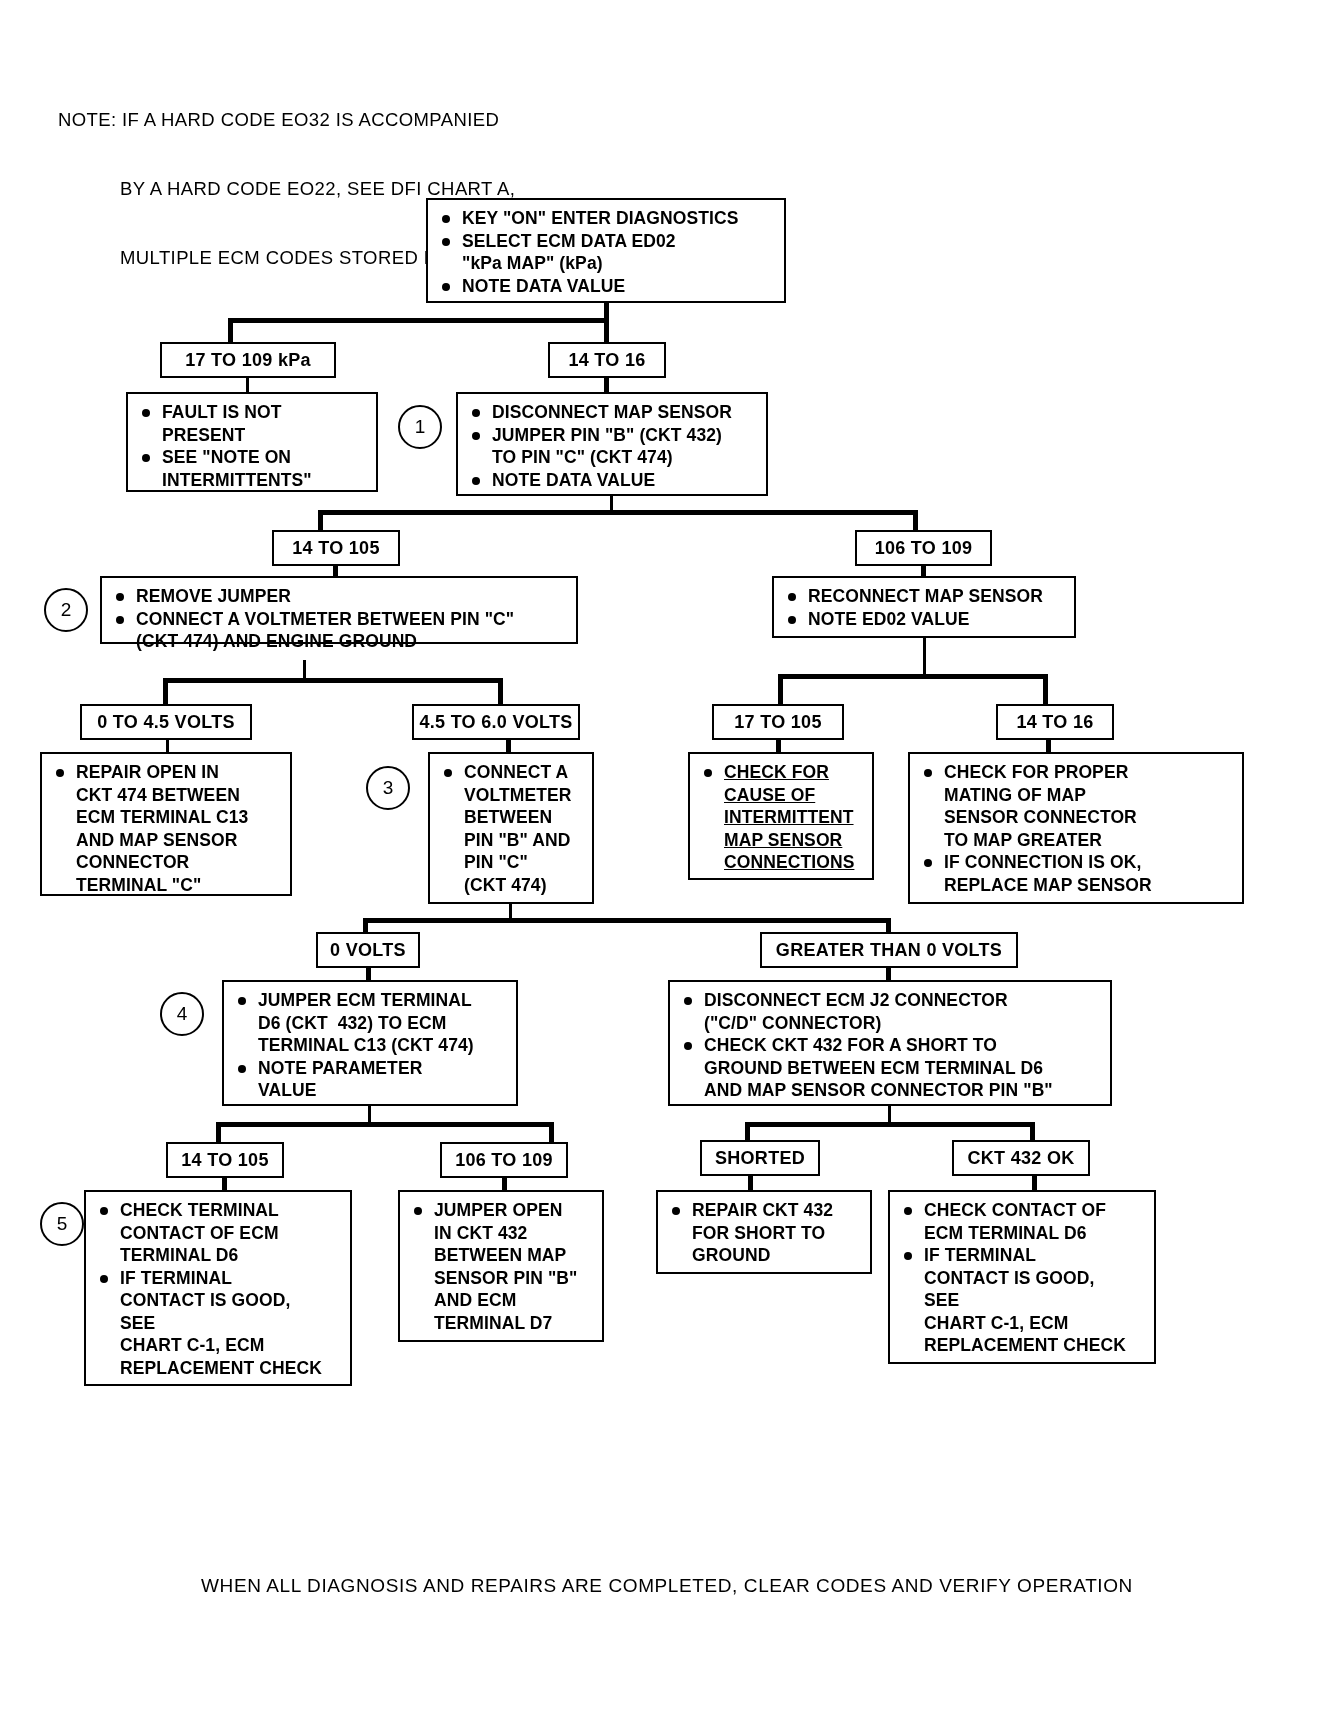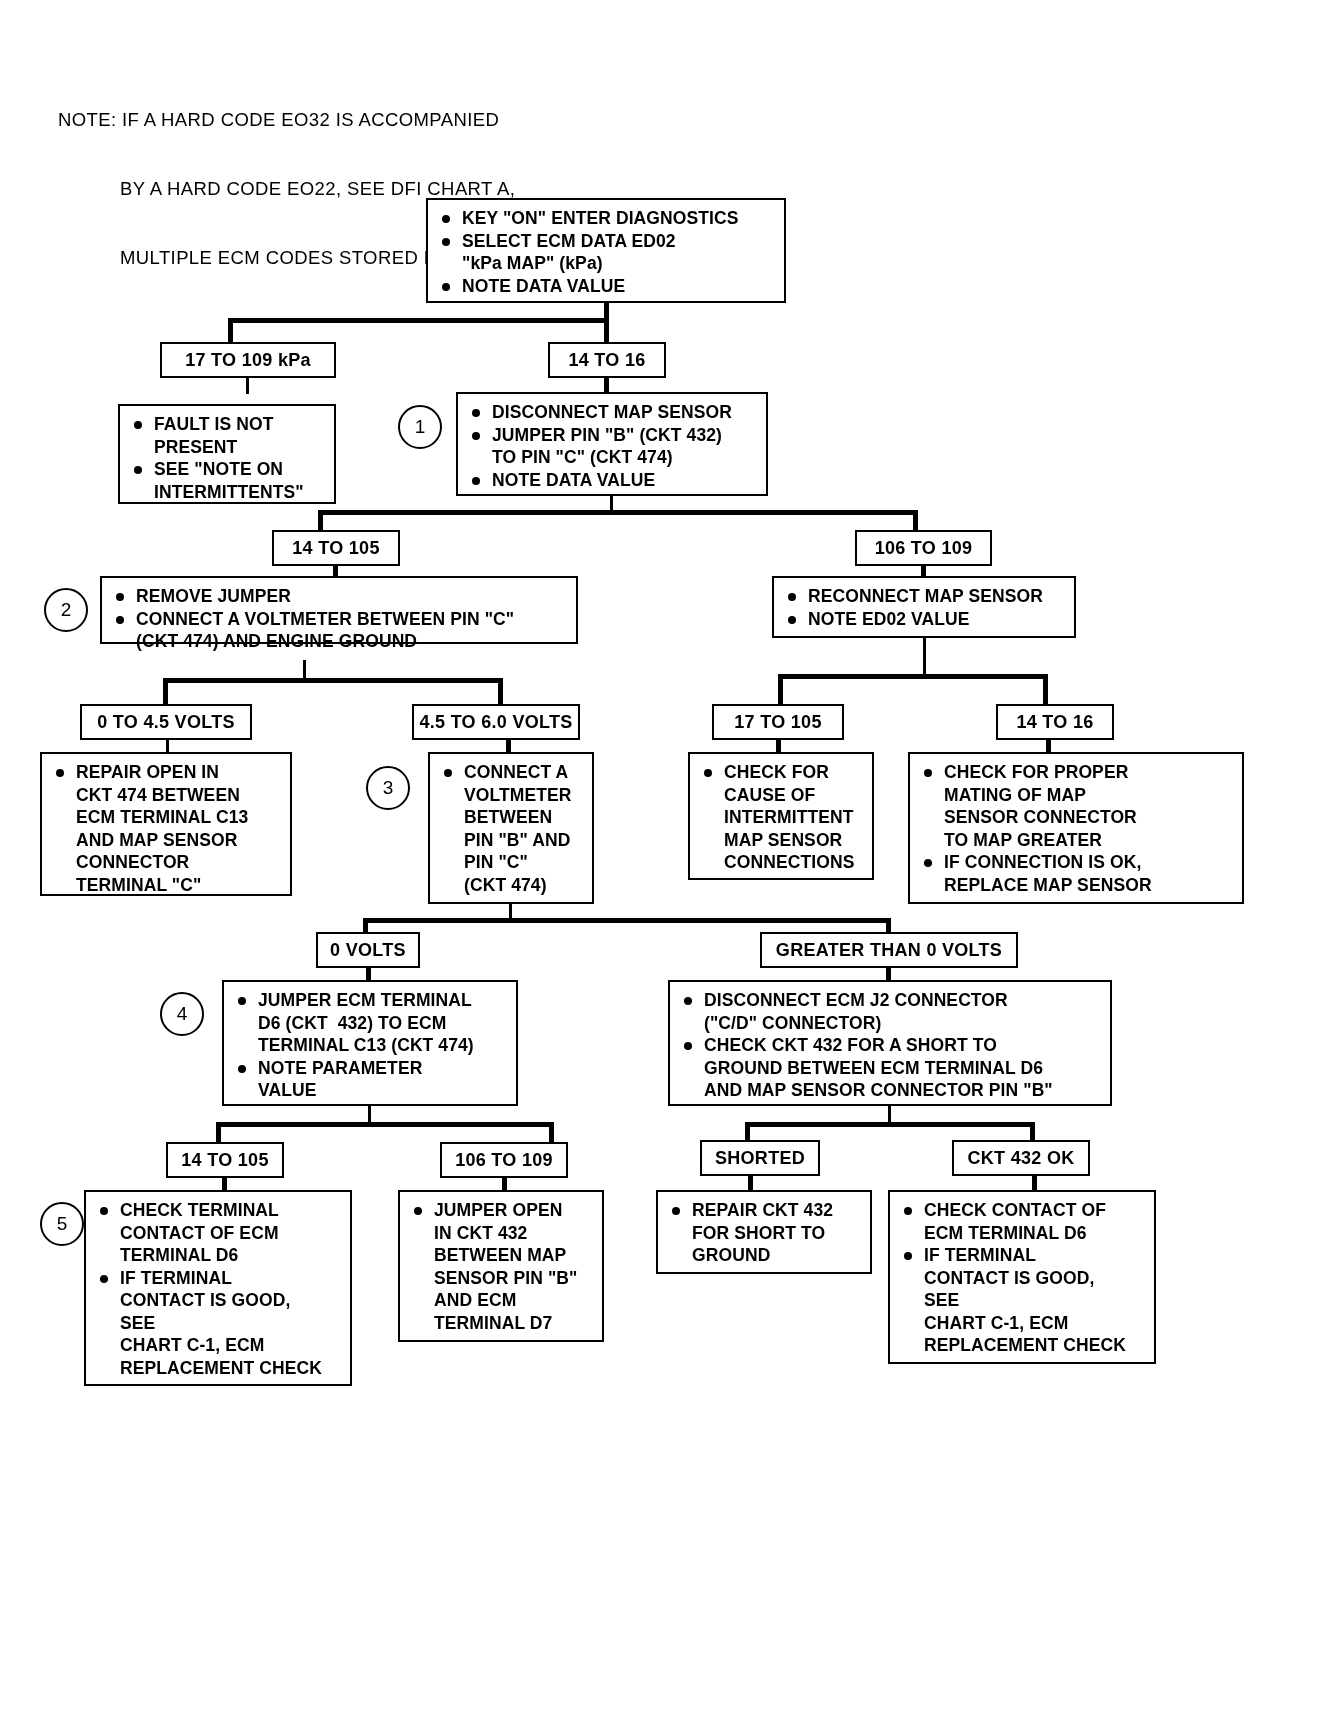--- a/index.html
+++ b/index.html
@@ -137,21 +137,21 @@
   <div class="ln lnh" style="left:228px; top:318px; width:381px; height:5px;"></div>
   <div class="ln lnv" style="left:228px; top:318px; width:5px; height:26px;"></div>
   <div class="ln lnv" style="left:604px; top:318px; width:5px; height:26px;"></div>
 
   <div class="box label" style="left:160px; top:342px; width:176px; height:36px;">17 TO 109 kPa</div>
   <div class="box label" style="left:548px; top:342px; width:118px; height:36px;">14 TO 16</div>
 
   <div class="ln lnv-thin" style="left:246px; top:378px; width:3px; height:16px;"></div>
   <div class="ln lnv" style="left:604px; top:378px; width:5px; height:16px;"></div>
 
-  <div class="box action" style="left:118px; top:392px; width:218px; height:100px;margin-top:12px;">
+  <div class="box action" style="left:126px; top:392px; width:252px; height:100px;">
     <div class="li">FAULT IS NOT</div>
     <div class="cont">PRESENT</div>
     <div class="li">SEE "NOTE ON</div>
     <div class="cont">INTERMITTENTS"</div>
   </div>
 
   <div class="circ" style="left:398px; top:405px;">1</div>
   <div class="box action" style="left:456px; top:392px; width:312px; height:104px;">
     <div class="li">DISCONNECT MAP SENSOR</div>
     <div class="li">JUMPER PIN "B" (CKT 432)</div>
@@ -214,21 +214,21 @@
   <div class="circ" style="left:366px; top:766px;">3</div>
   <div class="box action" style="left:428px; top:752px; width:166px; height:152px;">
     <div class="li">CONNECT A</div>
     <div class="cont">VOLTMETER</div>
     <div class="cont">BETWEEN</div>
     <div class="cont">PIN "B" AND</div>
     <div class="cont">PIN "C"</div>
     <div class="cont">(CKT 474)</div>
   </div>
 
-  <div class="box action" style="left:688px; top:752px; width:186px; height:128px;">
+  <div class="box action" style="left:688px; top:752px; width:186px; height:128px;text-decoration:underline;">
     <div class="li">CHECK FOR</div>
     <div class="cont">CAUSE OF</div>
     <div class="cont">INTERMITTENT</div>
     <div class="cont">MAP SENSOR</div>
     <div class="cont">CONNECTIONS</div>
   </div>
 
   <div class="box action" style="left:908px; top:752px; width:336px; height:152px;">
     <div class="li">CHECK FOR PROPER</div>
     <div class="cont">MATING OF MAP</div>
@@ -316,14 +316,15 @@
   <div class="box action" style="left:888px; top:1190px; width:268px; height:174px;">
     <div class="li">CHECK CONTACT OF</div>
     <div class="cont">ECM TERMINAL D6</div>
     <div class="li">IF TERMINAL</div>
     <div class="cont">CONTACT IS GOOD,</div>
     <div class="cont">SEE</div>
     <div class="cont">CHART C-1, ECM</div>
     <div class="cont">REPLACEMENT CHECK</div>
   </div>
 
+  <div class="footer">WHEN ALL DIAGNOSIS AND REPAIRS ARE COMPLETED, CLEAR CODES AND VERIFY OPERATION</div>
 
 </div>
 
 </body></html>

